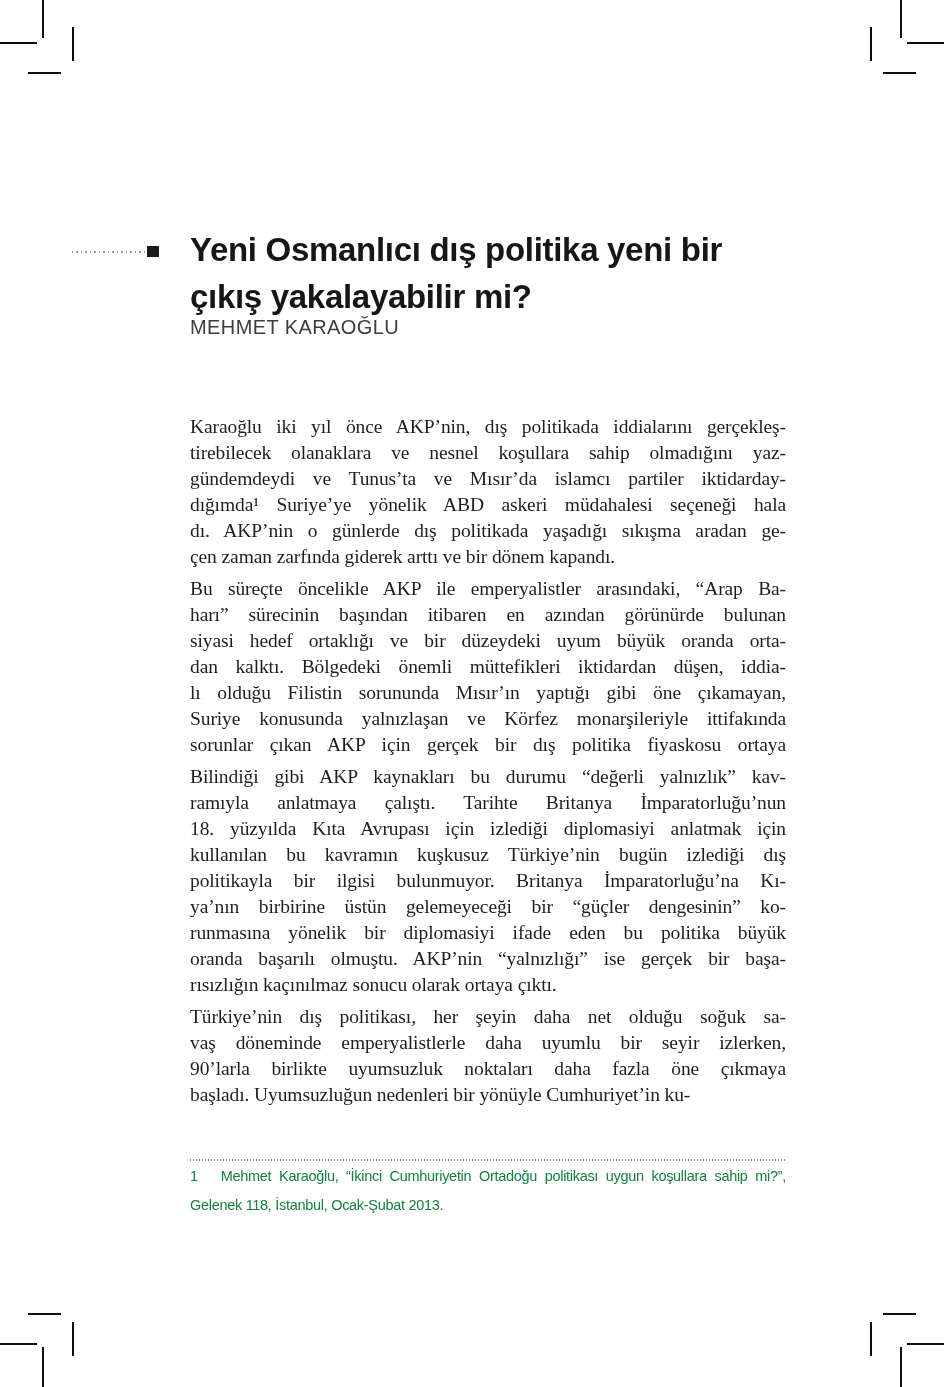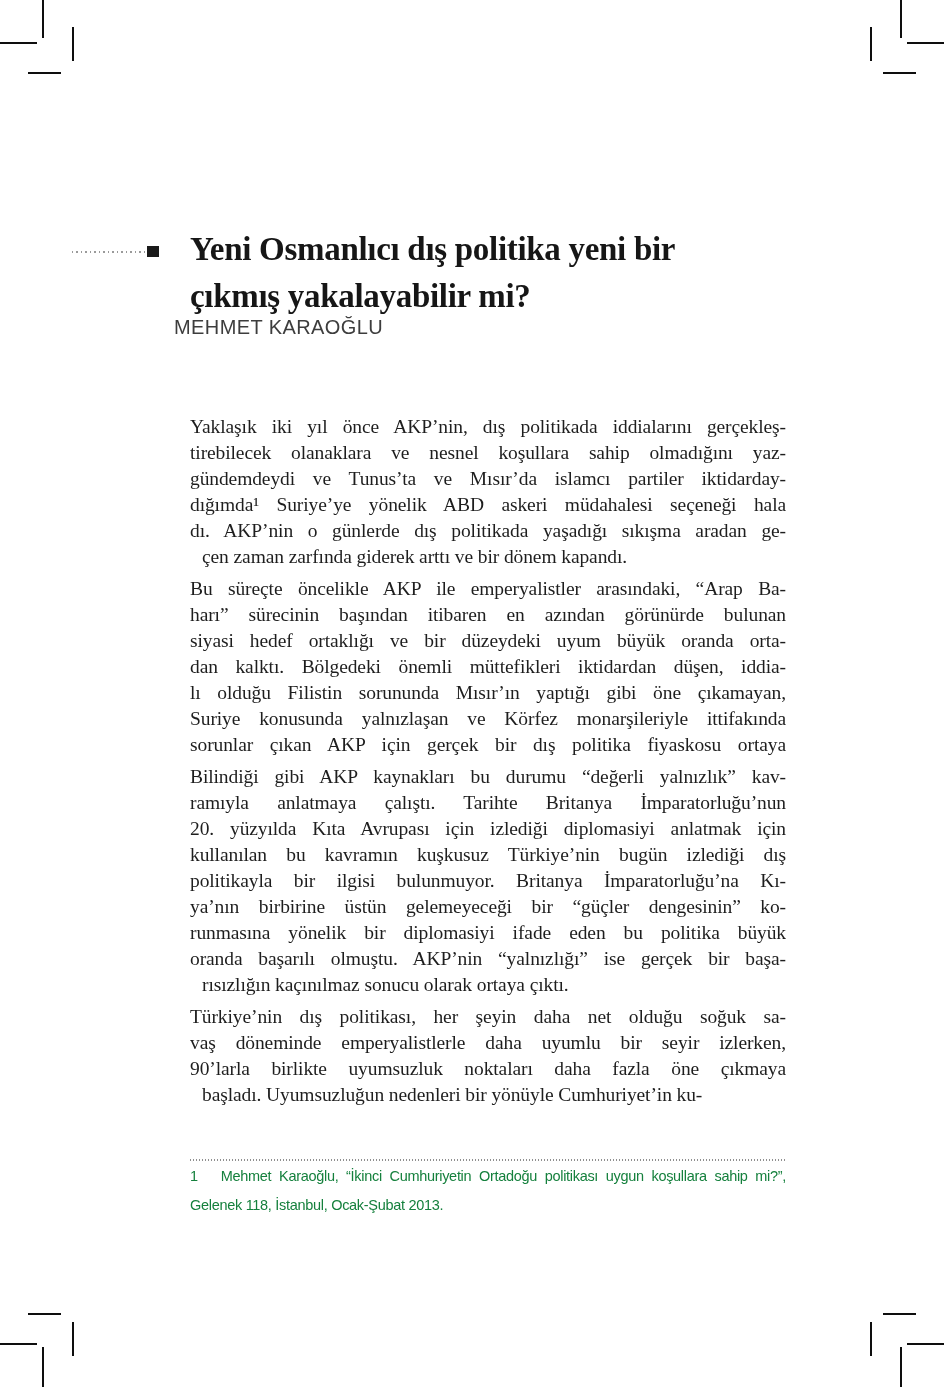--- a/index.html
+++ b/index.html
@@ -15,39 +15,39 @@
   .cm { position: absolute; background: #0e0e0e; }
   
   .leader {
     position: absolute; left: 72px; top: 251px; width: 74px; height: 2px;
     background-image: repeating-linear-gradient(90deg, #9a9a9a 0 1.5px, transparent 1.5px 4.5px);
   }
   .bullet { position: absolute; left: 147px; top: 246px; width: 12px; height: 11px; background: #1a1a1a; }
   
   .title {
     position: absolute; left: 190px; top: 226px; width: 640px; margin: 0;
-    font-family: Liberation Serif, serif;
+    font-family: Liberation Sans, sans-serif;
     font-weight: 700; font-size: 33px; line-height: 47px;
     letter-spacing: -0.3px; color: #161616;
   }
   .title .ln { text-align: left; }
   
   .author {
-    position: absolute; left: 174px; top: 316px;
+    position: absolute; left: 190px; top: 316px;
     font-family: "Liberation Sans", sans-serif;
     font-size: 20px; font-weight: 400; letter-spacing: 0.4px; color: #3d3d3d;
   }
   
   .body-text {
     position: absolute; left: 190px; top: 414px; width: 596px;
     font-size: 19.5px; line-height: 26px; letter-spacing: -0.1px; color: #1e1e1e;
   }
   .par { margin: 0 0 6px 0; }
   .par .ln { text-align: justify; text-align-last: justify; white-space: normal; }
-  .par .ln.ln-last { text-align-last: left; margin-left: 12px; }
+  .par .ln.ln-last { text-align-last: left; }
   
   .fn-rule {
     position: absolute; left: 190px; top: 1159px; width: 596px; height: 2px;
     background-image: repeating-linear-gradient(90deg, #8f8f8f 0 1px, transparent 1px 3px);
   }
   .footnote {
     position: absolute; left: 190px; top: 1162px; width: 596px;
     font-family: "Liberation Sans", sans-serif;
     font-size: 14.5px; line-height: 29px; letter-spacing: -0.3px; color: #15803d;
   }
@@ -77,47 +77,47 @@
   <div class="cm" style="left:883px;top:1313px;width:33px;height:1.5px"></div>
   <div class="cm" style="left:870px;top:1322px;width:1.5px;height:34px"></div>
   <div class="cm" style="left:907px;top:1343px;width:37px;height:1.5px"></div>
   <div class="cm" style="left:900px;top:1347px;width:1.5px;height:40px"></div>
 
   <div class="leader"></div>
   <div class="bullet"></div>
 
   <h1 class="title">
       <div class="ln">Yeni Osmanlıcı dış politika yeni bir</div>
-      <div class="ln ln-last">çıkmış yakalayabilir mi?</div>
+      <div class="ln ln-last">çıkış yakalayabilir mi?</div>
     </h1>
 
   <div class="author">MEHMET KARAOĞLU</div>
 
   <div class="body-text">
     <div class="par">
-        <div class="ln">Yaklaşık iki yıl önce AKP’nin, dış politikada iddialarını gerçekleş-</div>
+        <div class="ln">Karaoğlu iki yıl önce AKP’nin, dış politikada iddialarını gerçekleş-</div>
         <div class="ln">tirebilecek olanaklara ve nesnel koşullara sahip olmadığını yaz-</div>
         <div class="ln">gündemdeydi ve Tunus’ta ve Mısır’da islamcı partiler iktidarday-</div>
         <div class="ln">dığımda¹ Suriye’ye yönelik ABD askeri müdahalesi seçeneği hala</div>
         <div class="ln">dı. AKP’nin o günlerde dış politikada yaşadığı sıkışma aradan ge-</div>
         <div class="ln ln-last">çen zaman zarfında giderek arttı ve bir dönem kapandı.</div>
       </div>
     <div class="par">
         <div class="ln">Bu süreçte öncelikle AKP ile emperyalistler arasındaki, “Arap Ba-</div>
         <div class="ln">harı” sürecinin başından itibaren en azından görünürde bulunan</div>
         <div class="ln">siyasi hedef ortaklığı ve bir düzeydeki uyum büyük oranda orta-</div>
         <div class="ln">dan kalktı. Bölgedeki önemli müttefikleri iktidardan düşen, iddia-</div>
         <div class="ln">lı olduğu Filistin sorununda Mısır’ın yaptığı gibi öne çıkamayan,</div>
         <div class="ln">Suriye konusunda yalnızlaşan ve Körfez monarşileriyle ittifakında</div>
         <div class="ln">sorunlar çıkan AKP için gerçek bir dış politika fiyaskosu ortaya</div>
       </div>
     <div class="par">
         <div class="ln">Bilindiği gibi AKP kaynakları bu durumu “değerli yalnızlık” kav-</div>
         <div class="ln">ramıyla anlatmaya çalıştı. Tarihte Britanya İmparatorluğu’nun</div>
-        <div class="ln">20. yüzyılda Kıta Avrupası için izlediği diplomasiyi anlatmak için</div>
+        <div class="ln">18. yüzyılda Kıta Avrupası için izlediği diplomasiyi anlatmak için</div>
         <div class="ln">kullanılan bu kavramın kuşkusuz Türkiye’nin bugün izlediği dış</div>
         <div class="ln">politikayla bir ilgisi bulunmuyor. Britanya İmparatorluğu’na Kı-</div>
         <div class="ln">ya’nın birbirine üstün gelemeyeceği bir “güçler dengesinin” ko-</div>
         <div class="ln">runmasına yönelik bir diplomasiyi ifade eden bu politika büyük</div>
         <div class="ln">oranda başarılı olmuştu. AKP’nin “yalnızlığı” ise gerçek bir başa-</div>
         <div class="ln ln-last">rısızlığın kaçınılmaz sonucu olarak ortaya çıktı.</div>
       </div>
     <div class="par">
         <div class="ln">Türkiye’nin dış politikası, her şeyin daha net olduğu soğuk sa-</div>
         <div class="ln">vaş döneminde emperyalistlerle daha uyumlu bir seyir izlerken,</div>

